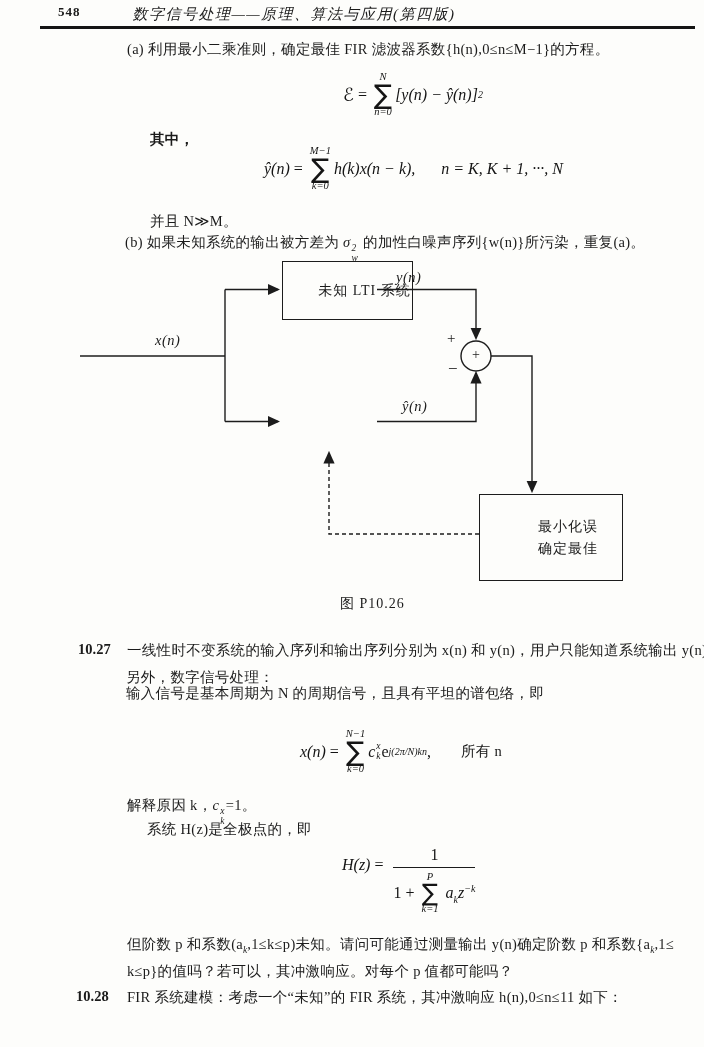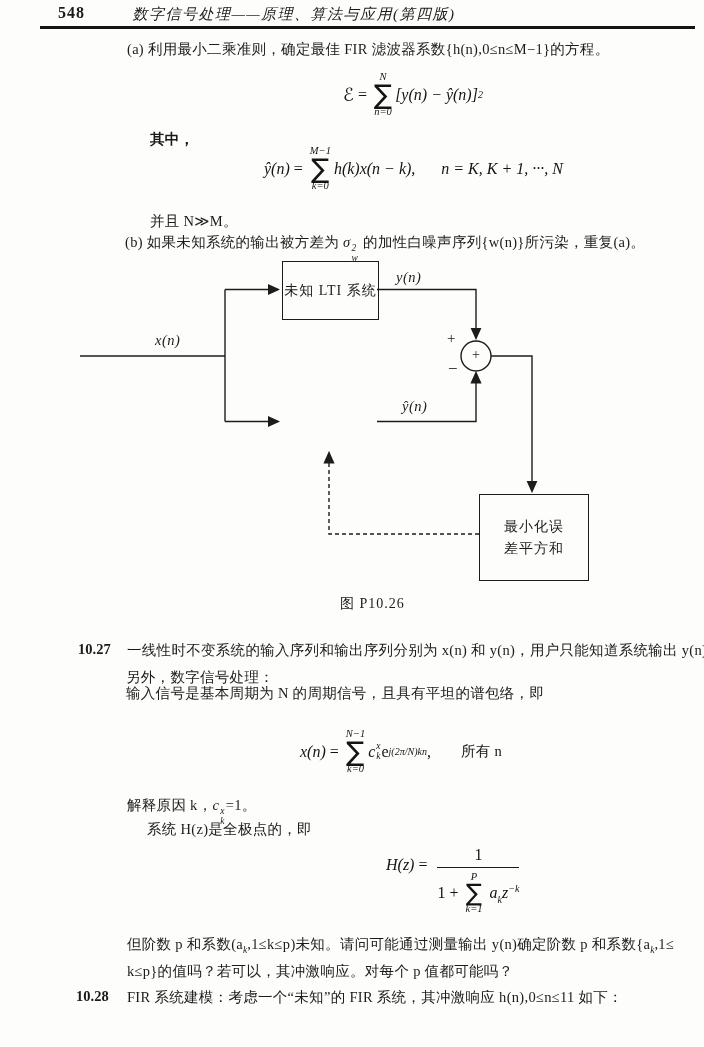--- a/index.html
+++ b/index.html
@@ -8,21 +8,21 @@
     background:#fdfdfb;
     font-family:"Liberation Serif","DejaVu Serif",serif;
     color:#1b1b1b;
     position:relative;overflow:hidden;
     -webkit-font-smoothing:antialiased;
   }
   .tl{position:absolute;font-size:14.5px;letter-spacing:0.3px;white-space:nowrap;color:#1b1b1b;}
   .bold{font-weight:bold;}
   .mi{font-style:italic;}
   
-  .page-num{position:absolute;left:58px;top:4px;font-size:16px;font-weight:bold;letter-spacing:1px;}
+  .page-num{position:absolute;left:58px;top:4px;font-size:13px;font-weight:bold;letter-spacing:1px;}
   .header-title{position:absolute;left:0;top:5px;width:588px;text-align:center;font-size:15px;font-style:italic;letter-spacing:1.5px;}
   .header-rule{position:absolute;left:40px;top:26px;width:655px;height:2.5px;background:#141414;}
   
   .formula{position:absolute;display:flex;align-items:center;color:#141414;white-space:nowrap;}
   .mt{font-style:italic;font-size:16px;}
   .up{font-style:normal;}
   .eq{font-style:normal;margin:0 4px;}
   .sumstack{display:inline-flex;flex-direction:column;align-items:center;line-height:1;margin:0 3px;}
   .sumstack .lim{font-size:10.5px;font-style:italic;letter-spacing:0;}
   .sumstack .sig{font-size:27px;line-height:0.9;font-style:normal;font-family:"DejaVu Sans",sans-serif;}
@@ -31,27 +31,27 @@
   sub.vsub{font-size:9.5px;font-style:italic;letter-spacing:0;}
   .ss{display:inline-flex;flex-direction:column;align-items:flex-start;line-height:1.05;font-size:9.5px;font-style:italic;vertical-align:-4px;margin:0 1px;}
   .gap26{display:inline-block;width:26px;}
   .gap30{display:inline-block;width:30px;}
   .scriptE{font-size:18px;font-style:italic;font-family:"DejaVu Sans","DejaVu Serif",serif;}
   .cjk{font-style:normal;font-size:14.5px;letter-spacing:0.3px;}
   .frac{display:inline-flex;flex-direction:column;align-items:stretch;text-align:center;margin-left:6px;}
   .frac .num{text-align:center;border-bottom:1.6px solid #1b1b1b;padding:0 10px 3px;font-size:16px;}
   .frac .den{display:flex;align-items:center;justify-content:center;gap:4px;padding-top:4px;}
   .f4{align-items:flex-start;}
-  .f4 > .lhs-line{margin-top:10px;display:inline-flex;align-items:flex-end;margin-left:44px;}
+  .f4 > .lhs-line{margin-top:10px;display:inline-flex;align-items:flex-end;}
   .term sub{font-size:10px;font-style:italic;}
   .term sup{font-size:10px;font-style:italic;}
   
   .diagram{position:absolute;left:0;top:258px;width:704px;height:360px;}
   .diagram svg{position:absolute;left:0;top:0;}
-  .dbox{position:absolute;border:1.5px solid #1c1c1c;display:flex;flex-direction:column;align-items:center;justify-content:center;font-size:14px;letter-spacing:1px;background:transparent;line-height:1.55;}
+  .dbox{position:absolute;border:1.5px solid #1c1c1c;display:flex;flex-direction:column;align-items:center;justify-content:center;font-size:14px;letter-spacing:1px;background:transparent;line-height:1.55;padding-left:34px;}
   .dlabel{position:absolute;font-style:italic;font-size:14.5px;letter-spacing:0.5px;}
   .dsign{position:absolute;font-size:15px;font-weight:normal;}
   .circle-plus{position:absolute;left:470px;top:89px;width:12px;text-align:center;font-size:14px;}
   .caption{position:absolute;left:340px;top:337px;font-size:14px;letter-spacing:1px;}
 </style>
 </head>
 <body>
 
 <div class="page-num">548</div>
 <div class="header-title">数字信号处理——原理、算法与应用(第四版)</div>
@@ -112,21 +112,21 @@
       <path d="M491,98 H532 V233" marker-end="url(#arr)"></path>
       <path d="M479,276 H329 V195" marker-end="url(#arr)" stroke-dasharray="4 3"></path>
       <circle cx="476" cy="98" r="15"></circle>
     </g>
   </svg>
   <div class="dbox" style="left:282px;top:3px;width:95px;height:57px;">
     <span>未知 LTI 系统</span>
   </div>
   <div class="dbox" style="left:479px;top:236px;width:108px;height:85px;">
     <span>最小化误</span>
-    <span>差平方和</span>
+    <span>确定最佳</span>
   </div>
   <span class="dlabel" style="left:155px;top:74px;">x(n)</span>
   <span class="dlabel" style="left:396px;top:11px;">y(n)</span>
   <span class="dlabel" style="left:402px;top:140px;">ŷ(n)</span>
   <span class="dsign" style="left:447px;top:72px;">+</span>
   <span class="dsign" style="left:448px;top:101px;font-size:17px;">−</span>
   <span class="circle-plus">+</span>
   <div class="caption">图 P10.26</div>
 </div>
 

